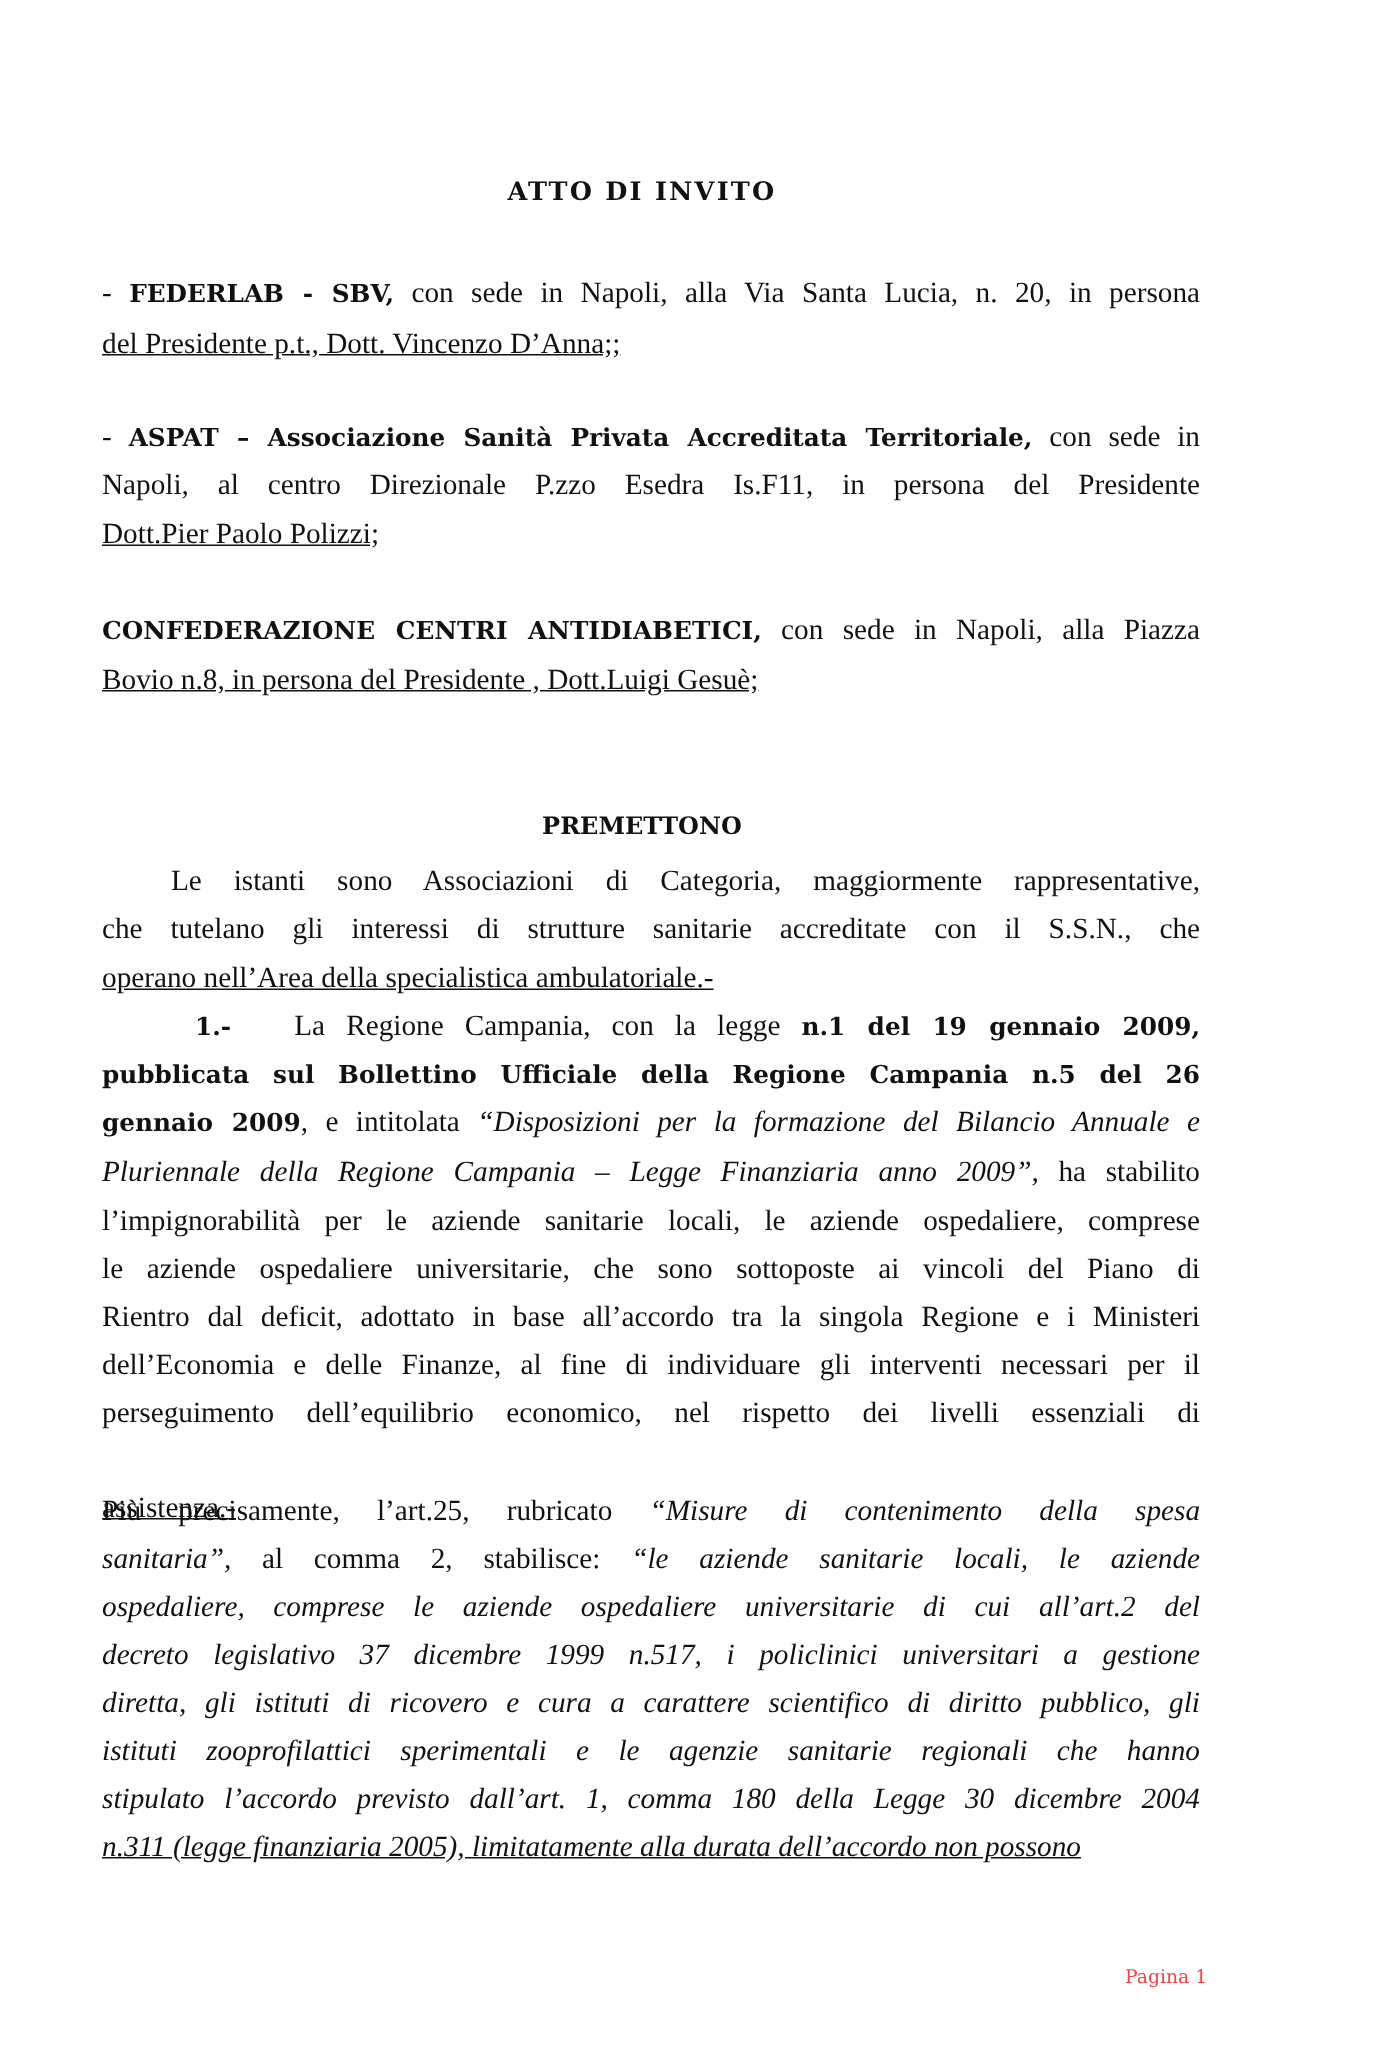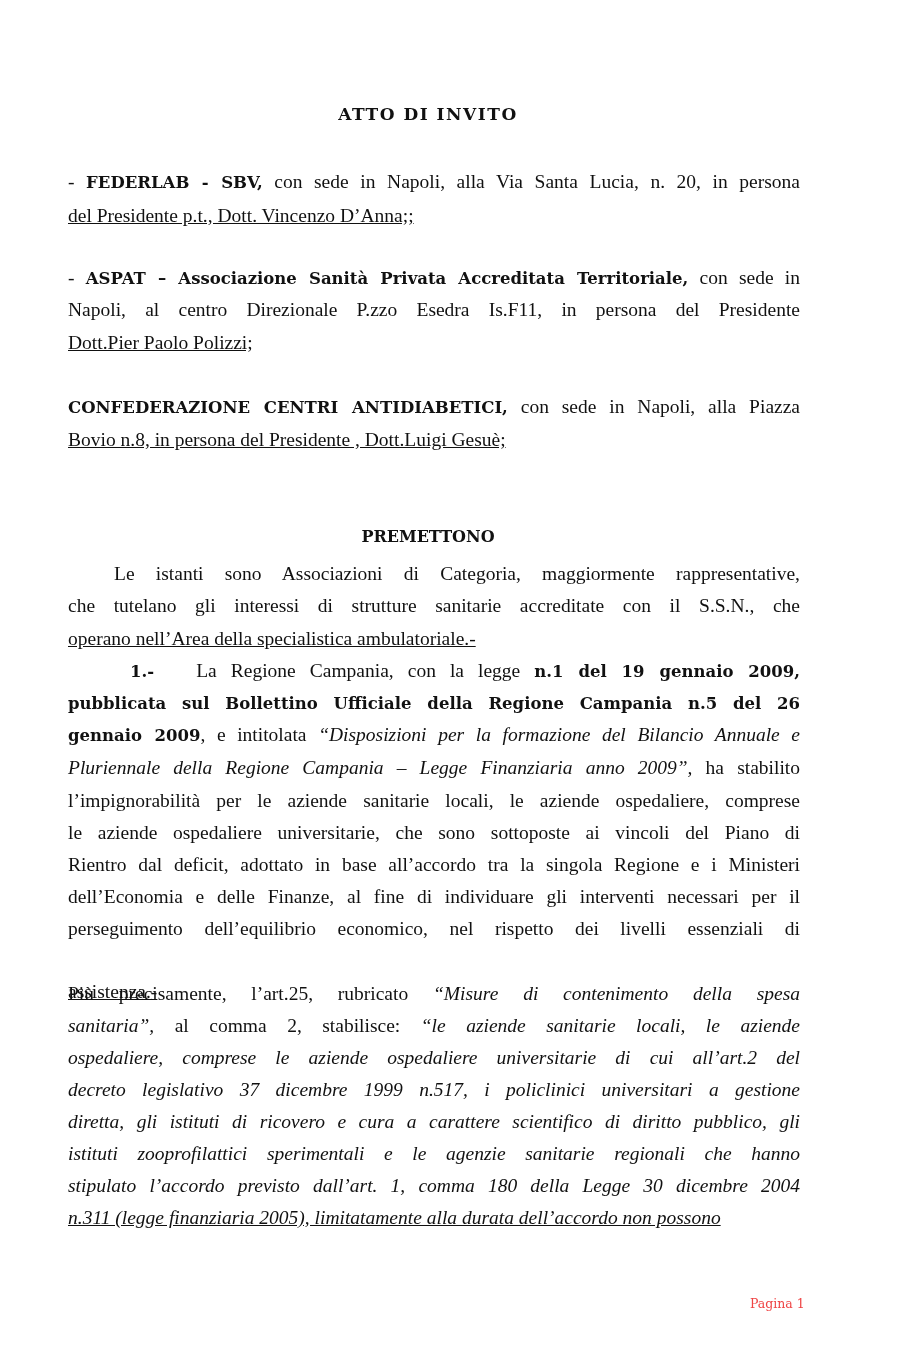--- a/index.html
+++ b/index.html
@@ -1,17 +1,17 @@
 <!DOCTYPE html>
 <html><head>
   <meta charset="utf-8">
   <style>
     html, body { margin: 0; padding: 0; background: #ffffff; }
     body { width: 916px; height: 1365px; position: relative; overflow: hidden; color: #111; }
-    .page { position: absolute; left: 0; top: 0; width: 916px; height: 1006px; background: #fff; }
+    .page { position: absolute; left: 0; top: 14px; width: 916px; height: 1006px; background: #fff; }
     .line {
       position: absolute;
       left: 68px;
       width: 732px;
       font-family: "Liberation Serif", serif;
       font-size: 19.5px;
       line-height: 24px;
       white-space: nowrap;
       text-align: justify;
       text-align-last: justify;

